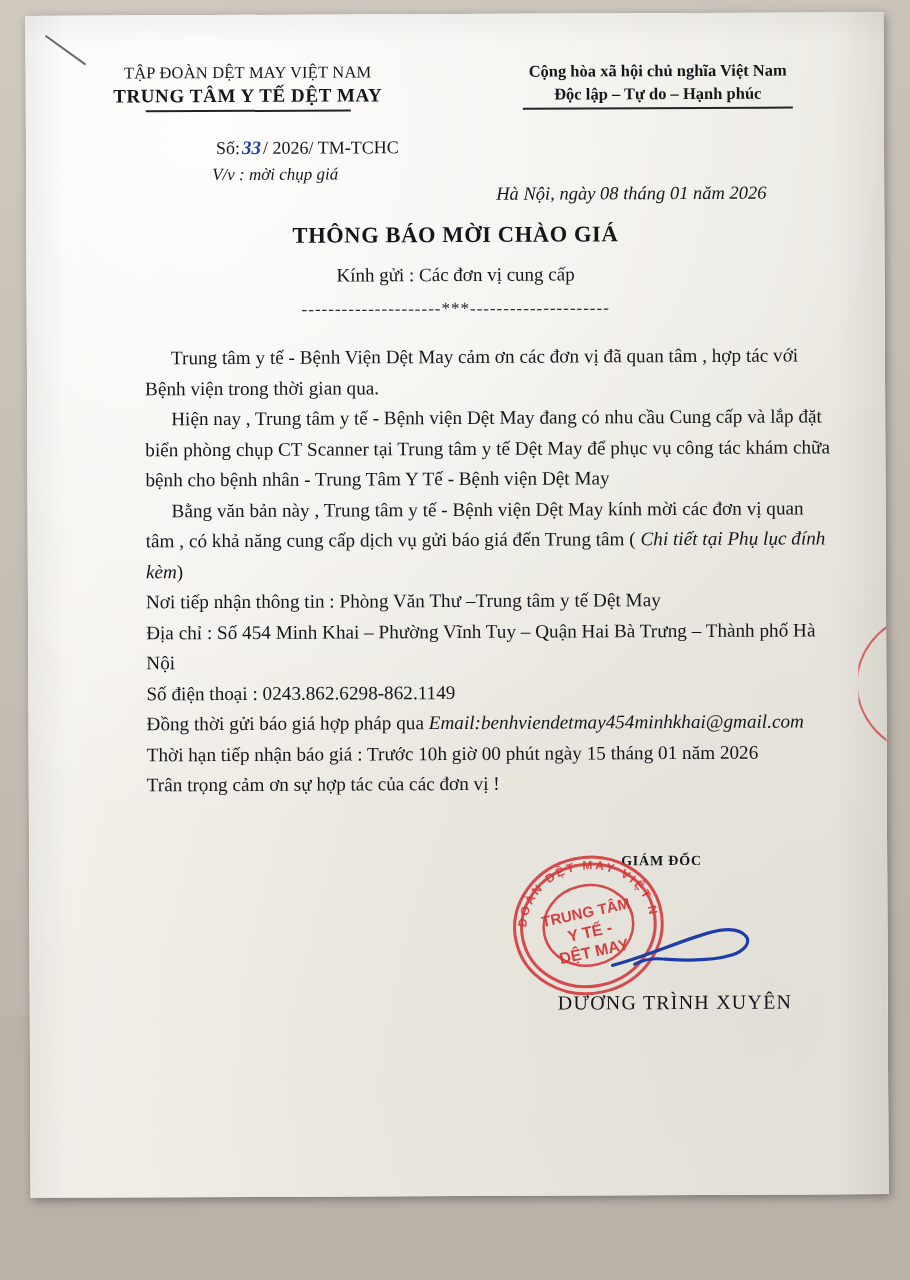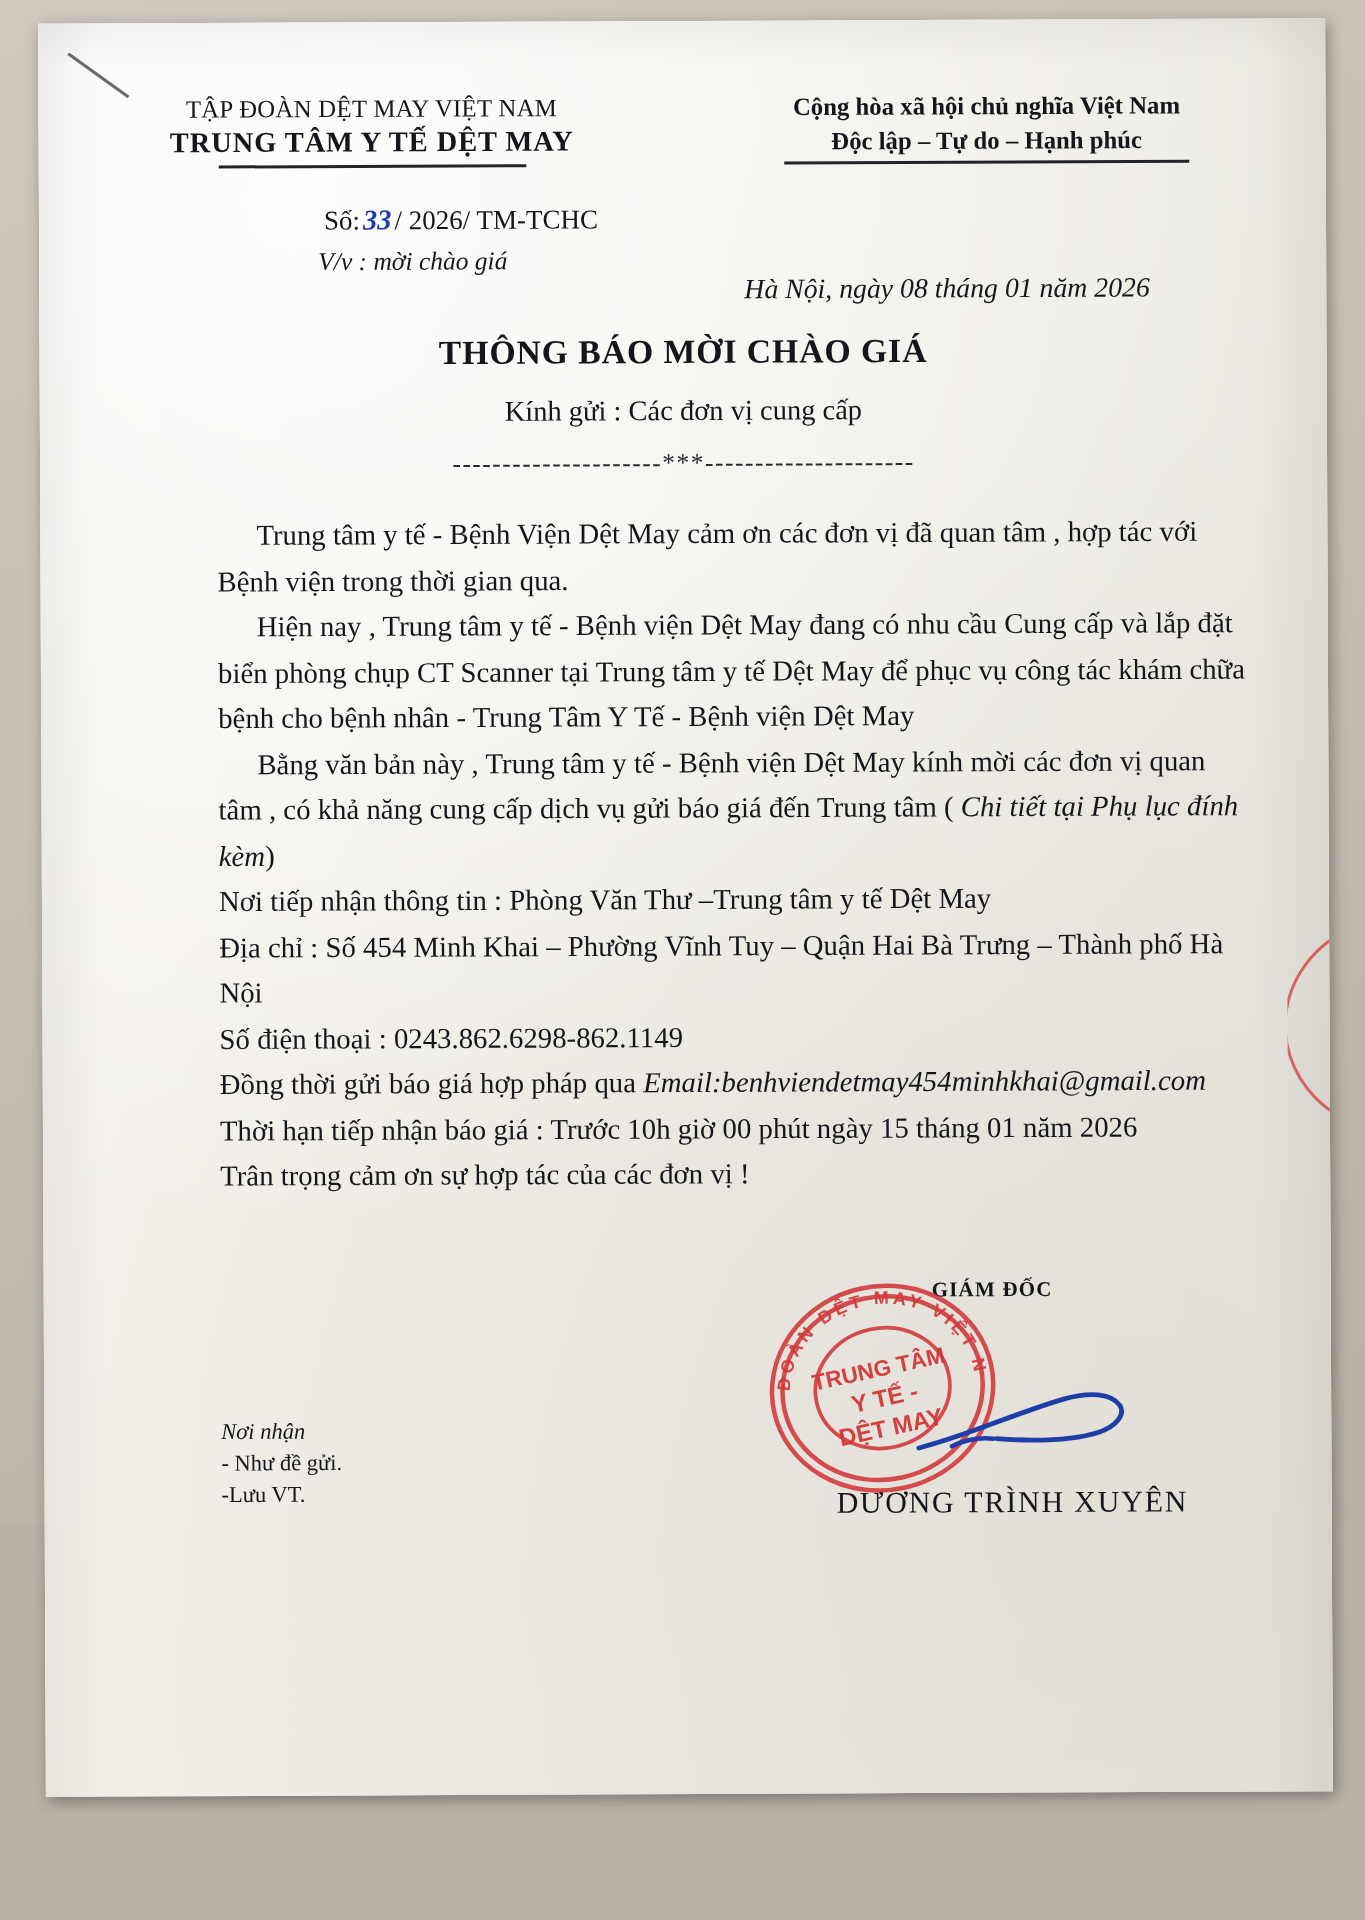--- a/index.html
+++ b/index.html
@@ -269,21 +269,21 @@
           <div class="nation-line1">Cộng hòa xã hội chủ nghĩa Việt Nam</div>
           <div class="nation-line2">Độc lập – Tự do – Hạnh phúc</div>
           <div class="rule-right"></div>
         </div>
       </div>
 
       <div class="so-line">
         <span>Số:</span><span class="so-num">33</span><span>/ 2026/ TM-TCHC</span>
       </div>
 
-      <div class="vv-line">V/v : mời chào giá</div>
+      <div class="vv-line">V/v : mời chụp giá</div>
 
       <div class="date-line">Hà Nội, ngày  08  tháng 01  năm 2026</div>
 
       <div class="doc-title">THÔNG BÁO MỜI CHÀO GIÁ</div>
       <div class="recipient">Kính gửi : Các đơn vị cung cấp</div>
       <div class="stars">---------------------***---------------------</div>
 
       <div class="body-text">
         <p><span class="indent"></span><span>Trung tâm y tế - Bệnh Viện Dệt May cảm ơn các đơn vị đã quan tâm , hợp tác với Bệnh viện trong thời gian qua.</span></p>
         <p><span class="indent"></span><span>Hiện nay , Trung tâm y tế - Bệnh viện Dệt May đang có nhu cầu  Cung cấp và lắp đặt biển phòng chụp CT Scanner tại Trung tâm y tế Dệt May để phục vụ công tác khám chữa bệnh cho bệnh nhân - Trung Tâm Y Tế - Bệnh viện Dệt May</span></p>
@@ -292,25 +292,20 @@
         <p><span>Địa chỉ : Số 454 Minh Khai – Phường Vĩnh Tuy – Quận Hai Bà Trưng – Thành phố Hà Nội</span></p>
         <p><span>Số điện thoại : 0243.862.6298-862.1149</span></p>
         <p><span>Đồng thời gửi báo giá hợp pháp qua </span><span class="ital">Email:benhviendetmay454minhkhai@gmail.com</span></p>
         <p><span>Thời hạn tiếp nhận báo giá :  Trước   10h  giờ  00 phút ngày  15 tháng 01 năm 2026</span></p>
         <p><span> Trân trọng cảm ơn sự hợp tác của các đơn vị !</span></p>
       </div>
 
       <div class="sig-title">GIÁM ĐỐC</div>
       <div class="sig-name">DƯƠNG TRÌNH XUYÊN</div>
 
-      <div class="recv-block">
-        <div class="recv-title">Nơi nhận</div>
-        <div>- Như đề gửi.</div>
-        <div>-Lưu VT.</div>
-      </div>
 
       <svg class="stamp stamp-main" viewBox="0 0 178 160">
         <g transform="rotate(-12 89 80)" fill="none" stroke="#d2282b" stroke-width="3" opacity="0.88">
           <ellipse cx="89" cy="80" rx="74" ry="68"></ellipse>
           <ellipse cx="89" cy="80" rx="67" ry="61"></ellipse>
           <ellipse cx="89" cy="80" rx="45" ry="40" stroke-width="2.5"></ellipse>
         </g>
         <g transform="rotate(-12 89 80)">
           <path id="seal-arc" d="M 27,80 A 62,56 0 0 1 151,80" fill="none"></path>
           <text font-family="&quot;Liberation Sans&quot;, sans-serif" font-size="12" font-weight="bold" fill="#d2282b" opacity="0.9" letter-spacing="2.4">

